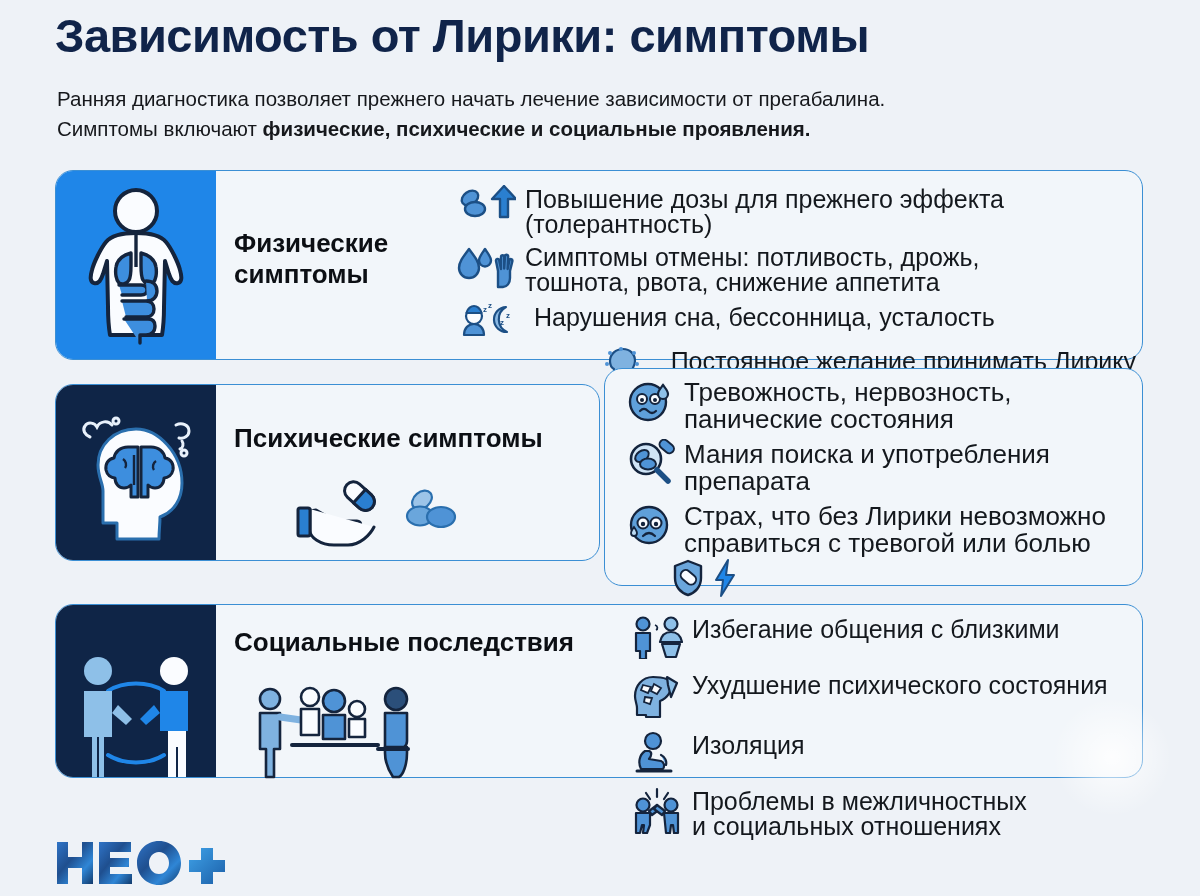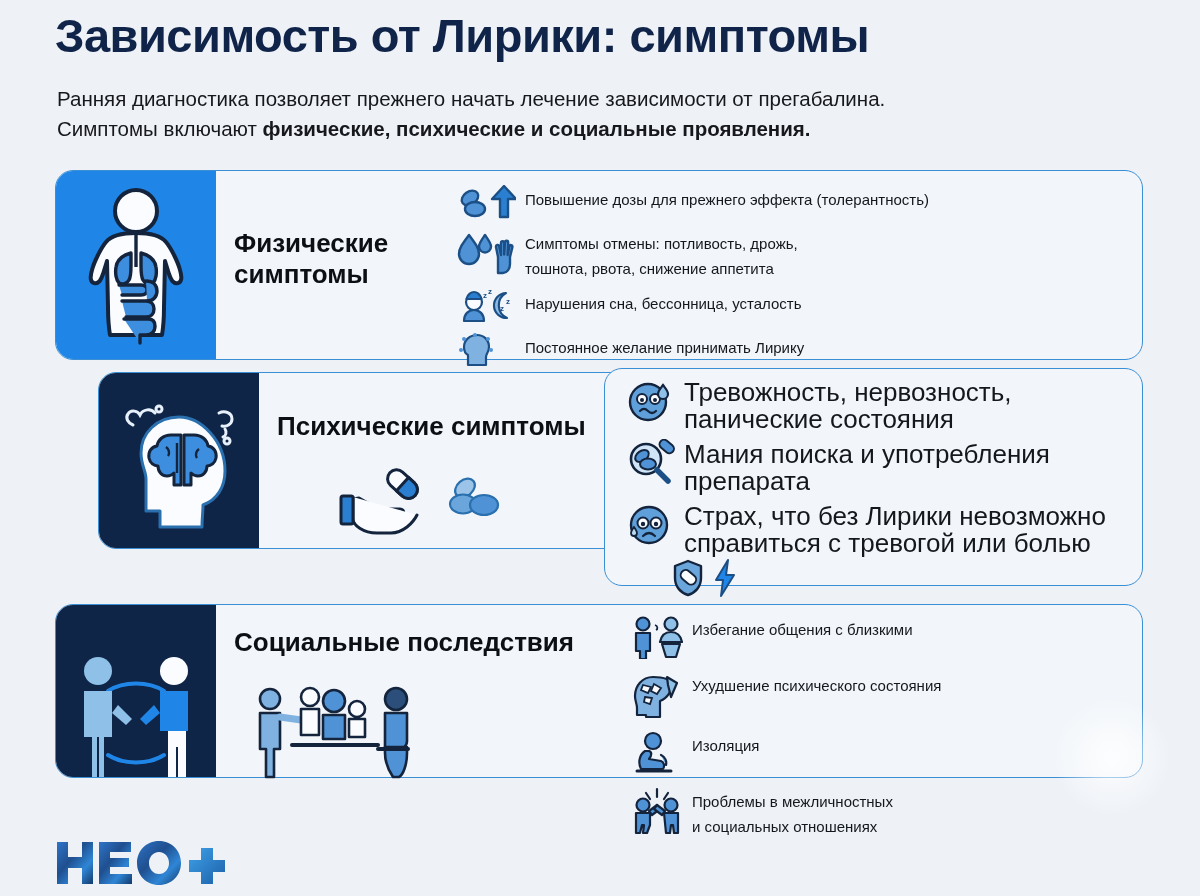--- a/index.html
+++ b/index.html
@@ -45,21 +45,21 @@
     position:absolute;
     font-size:26px;font-weight:bold;color:#0c0f14;
     line-height:31px;
   }
 
   
   .list{position:absolute;}
   .row{display:flex;align-items:flex-start;margin-bottom:6px;}
   .row .ic{flex:0 0 auto;margin-right:9px;}
   .row .tx{
-    font-size:15px;line-height:25px;color:#14181d;
+    font-size:25px;line-height:25px;color:#14181d;
     padding-top:2px;
   }
   .row.big .tx{font-size:26px;line-height:27px;}
 
   
   .logo{position:absolute;left:55px;top:838px;}
 
   
   .glint{
     position:absolute;width:120px;height:120px;border-radius:50%;
@@ -136,44 +136,44 @@
             <path d="M10.5 10c1-5 5-7 7.5-7s6.5 2 7.5 7z" fill="#2a7fd0"></path>
             <path d="M50 4a12 12 0 101 25 14 14 0 01-1-25z" fill="#8ab9e4"></path>
           </g>
           <g fill="#1c4f85" font-size="8" font-family="'Liberation Sans',sans-serif" font-weight="bold">
             <text x="27" y="9">z</text>
                 <text x="32" y="5">z</text>
             <text x="44" y="22">z</text>
                 <text x="50" y="15">z</text>
           </g>
         </svg></span>
-        <span class="tx" style="white-space:pre-line;">Нарушения сна, бессонница, усталость</span>
-      </div>
-
-      <div class="row" style="margin-top:-2px;">
+        <span class="tx" style="white-space:pre-line;margin-left:9px;">Нарушения сна, бессонница, усталость</span>
+      </div>
+
+      <div class="row" style="margin-top:-2px;justify-content:flex-end;">
         <span class="ic">
         <svg width="60" height="34" viewBox="0 0 60 34">
           <g stroke="#1c4f85" stroke-width="2.2" fill="#7fb2e0" stroke-linejoin="round">
             <path d="M12 32V22c-2-1-4-4-4-8 0-7 6-12 13-12s12 5 12 12c0 5-3 7-3 10v8z"></path>
           </g>
           <g fill="#4f93d6">
                 <circle cx="8" cy="6" r="2"></circle>
                 <circle cx="19" cy="2" r="2"></circle>
                 <circle cx="32" cy="6" r="2"></circle>
                 <circle cx="35" cy="17" r="2"></circle>
                 <circle cx="5" cy="17" r="2"></circle>
               </g>
         </svg></span>
         <span class="tx" style="white-space:pre-line;">Постоянное желание принимать Лирику</span>
       </div>
 
     </div>
   </div>
 
-  <div class="card" style="left:55px;top:372px;width:545px;height:177px;margin-left:43px;">
+  <div class="card" style="left:55px;top:384px;width:545px;height:177px;">
     <div class="panel navy">
       <svg width="160" height="205" viewBox="0 0 160 205">
         <g stroke="#e8f1fb" stroke-width="3" fill="none" stroke-linecap="round">
           <path d="M34 52c-5-2-8-7-5-11 3-5 10-3 12 1 3-6 11-7 15-2"></path>
           <path d="M120 40c6-3 13 0 13 6 0 5-5 8-10 7"></path>
           <path d="M126 56c2 3 1 7-2 8"></path>
           <circle cx="60" cy="36" r="3"></circle>
             <circle cx="128" cy="68" r="3"></circle>
         </g>
         <path d="M80 44c-22 0-38 16-38 36 0 12 5 18 5 26v32h14v16h42c0-9 1-14 1-22 14-5 22-18 22-34 0-30-24-54-46-54z" fill="#fafcff" stroke="#2a6fae" stroke-width="3" stroke-linejoin="round"></path>

